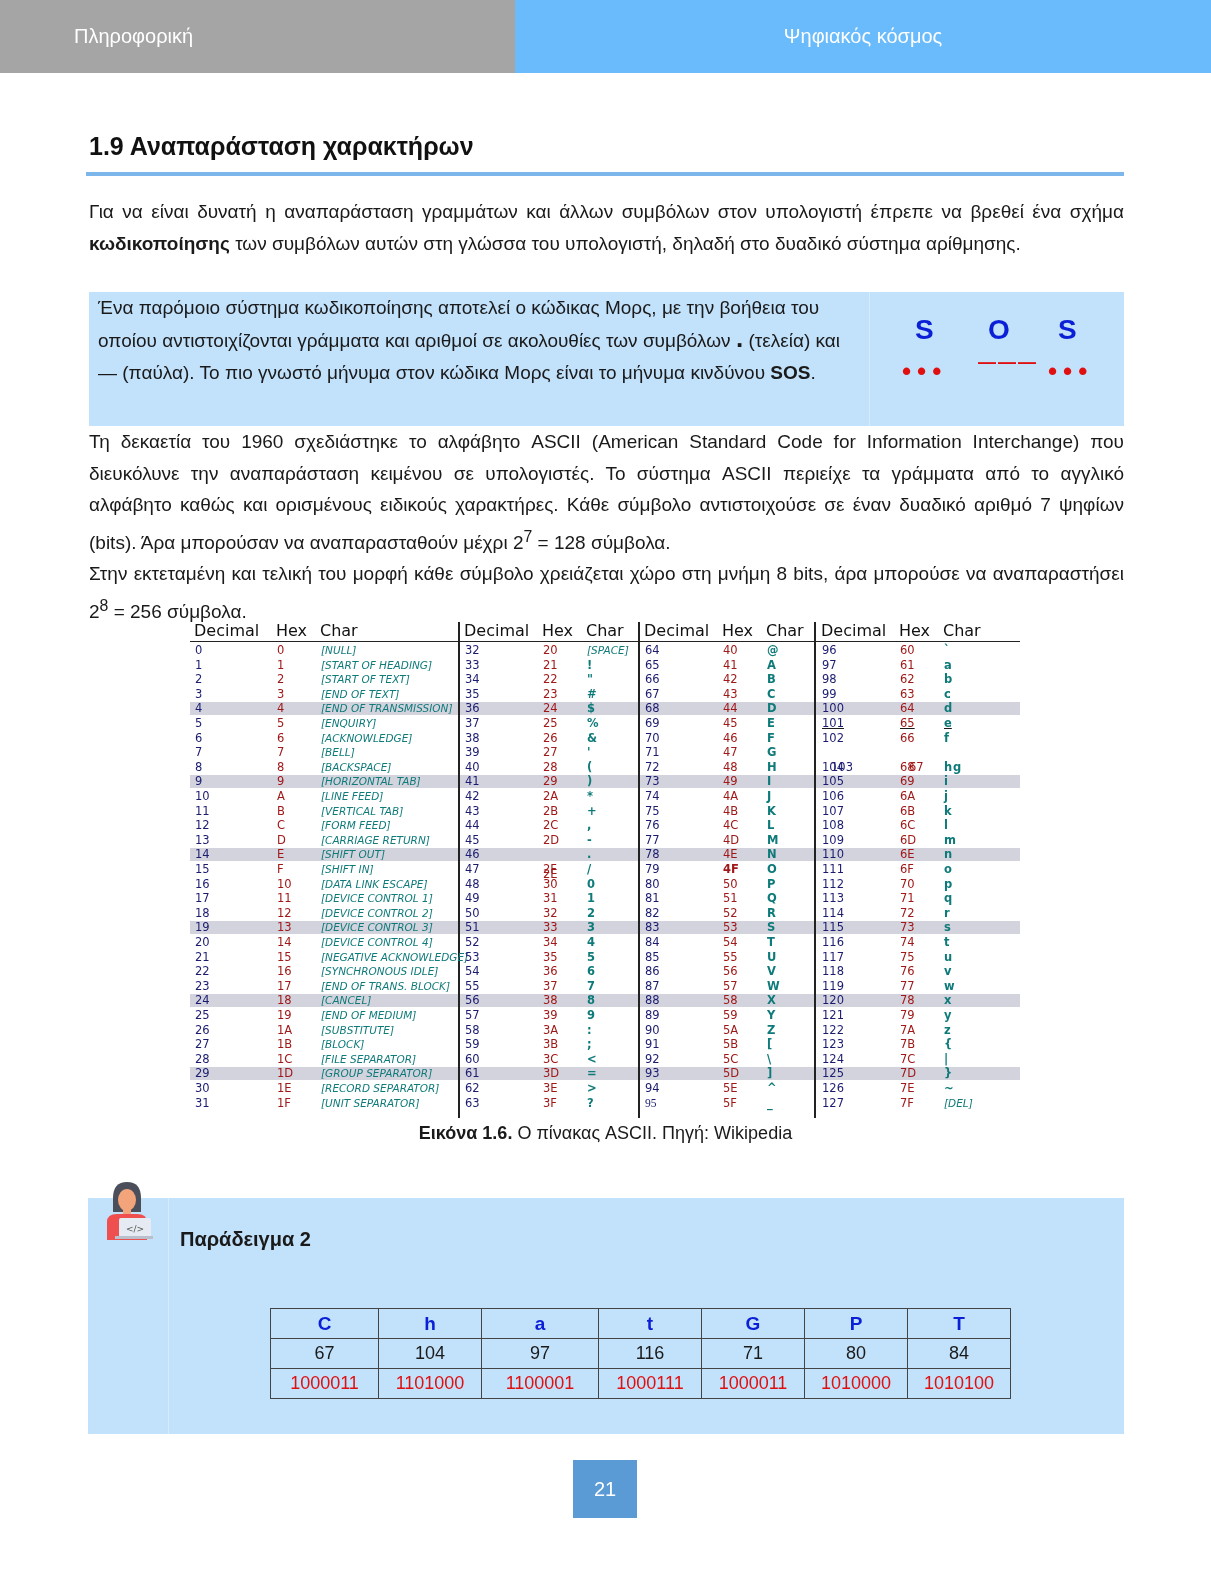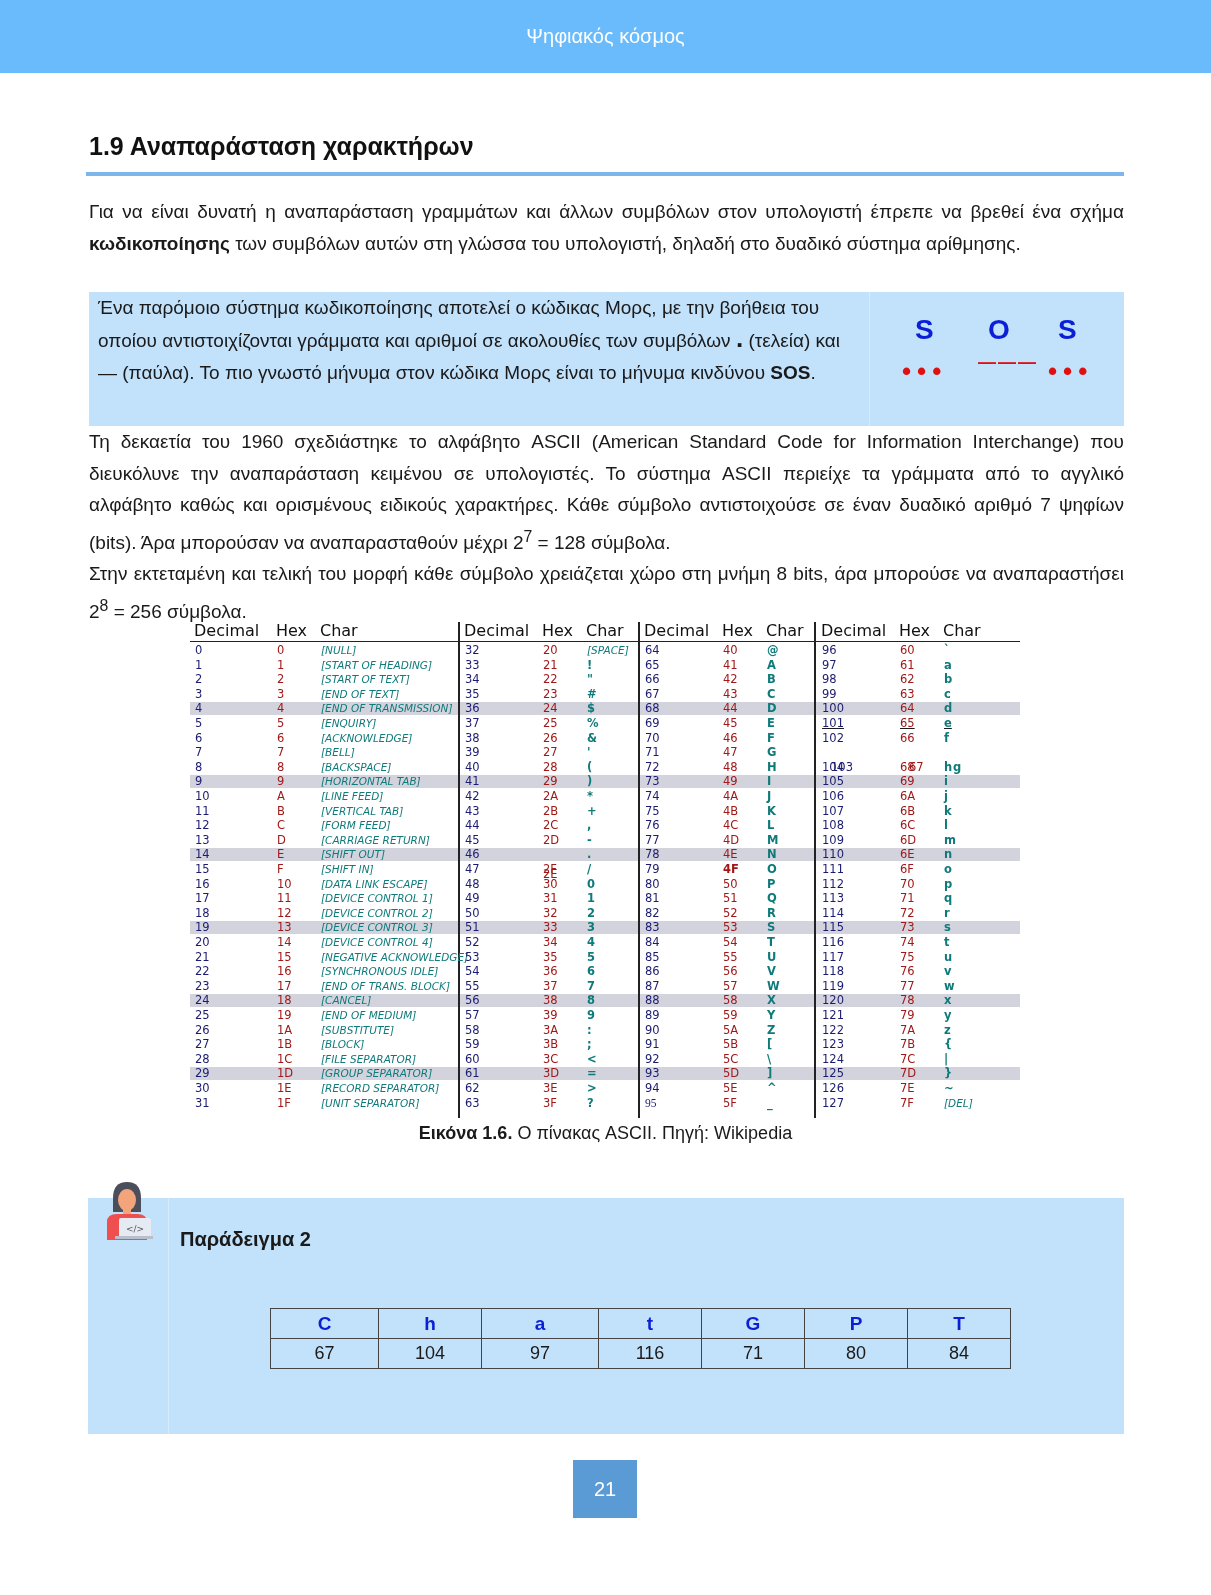--- a/index.html
+++ b/index.html
@@ -38,20 +38,21 @@
   .ex-table{position:absolute;left:182px;top:110px;border-collapse:collapse;font-size:18px;}
   .ex-table td{border:1.5px solid #444;text-align:center;height:29px;padding:0;}
   .ex-table .hd{color:#0a1fd6;font-weight:bold;font-size:19px;}
   .ex-table .bin{color:#e01010;}
   .pgnum{position:absolute;left:573px;top:1460px;width:64px;height:58px;background:#5b9bd5;color:#fff;font-size:20px;text-align:center;line-height:58px;}
 </style>
 </head>
 <body>
 
 <div class="hdr">
+  <div class="hdr-left">Πληροφορική</div>
   <div class="hdr-right">Ψηφιακός κόσμος</div>
 </div>
 
 <div class="title">1.9 Αναπαράσταση χαρακτήρων</div>
 <div class="title-rule"></div>
 
 <div class="p p1"><span>Για να είναι δυνατή η αναπαράσταση γραμμάτων και άλλων συμβόλων στον υπολογιστή έπρεπε να βρεθεί ένα σχήμα </span><b>κωδικοποίησης</b><span> των συμβόλων αυτών στη γλώσσα του υπολογιστή, δηλαδή στο δυαδικό σύστημα αρίθμησης.</span></div>
 
 <div class="morse-box">
   <div class="morse-text"><span>Ένα παρόμοιο σύστημα κωδικοποίησης αποτελεί ο κώδικας Μορς, με την βοήθεια του οποίου αντιστοιχίζονται γράμματα και αριθμοί σε ακολουθίες των συμβόλων </span><span class="dot">.</span><span> (τελεία) και </span><span>—</span><span>  (παύλα). Το πιο γνωστό μήνυμα στον κώδικα Μορς είναι το μήνυμα κινδύνου </span><b>SOS</b><span>.</span></div>
@@ -768,17 +769,26 @@
         </tr>
     <tr id="exDec">
           <td style="width: 107px;">67</td>
           <td style="width: 102px;">104</td>
           <td style="width: 116px;">97</td>
           <td style="width: 102px;">116</td>
           <td style="width: 102px;">71</td>
           <td style="width: 102px;">80</td>
           <td style="width: 102px;">84</td>
         </tr>
+    <tr id="exBin">
+          <td class="bin" style="width: 107px;">1000011</td>
+          <td class="bin" style="width: 102px;">1101000</td>
+          <td class="bin" style="width: 116px;">1100001</td>
+          <td class="bin" style="width: 102px;">1000111</td>
+          <td class="bin" style="width: 102px;">1000011</td>
+          <td class="bin" style="width: 102px;">1010000</td>
+          <td class="bin" style="width: 102px;">1010100</td>
+        </tr>
   </tbody>
     </table>
 </div>
 
 <div class="pgnum">21</div>
 
 </body></html>

